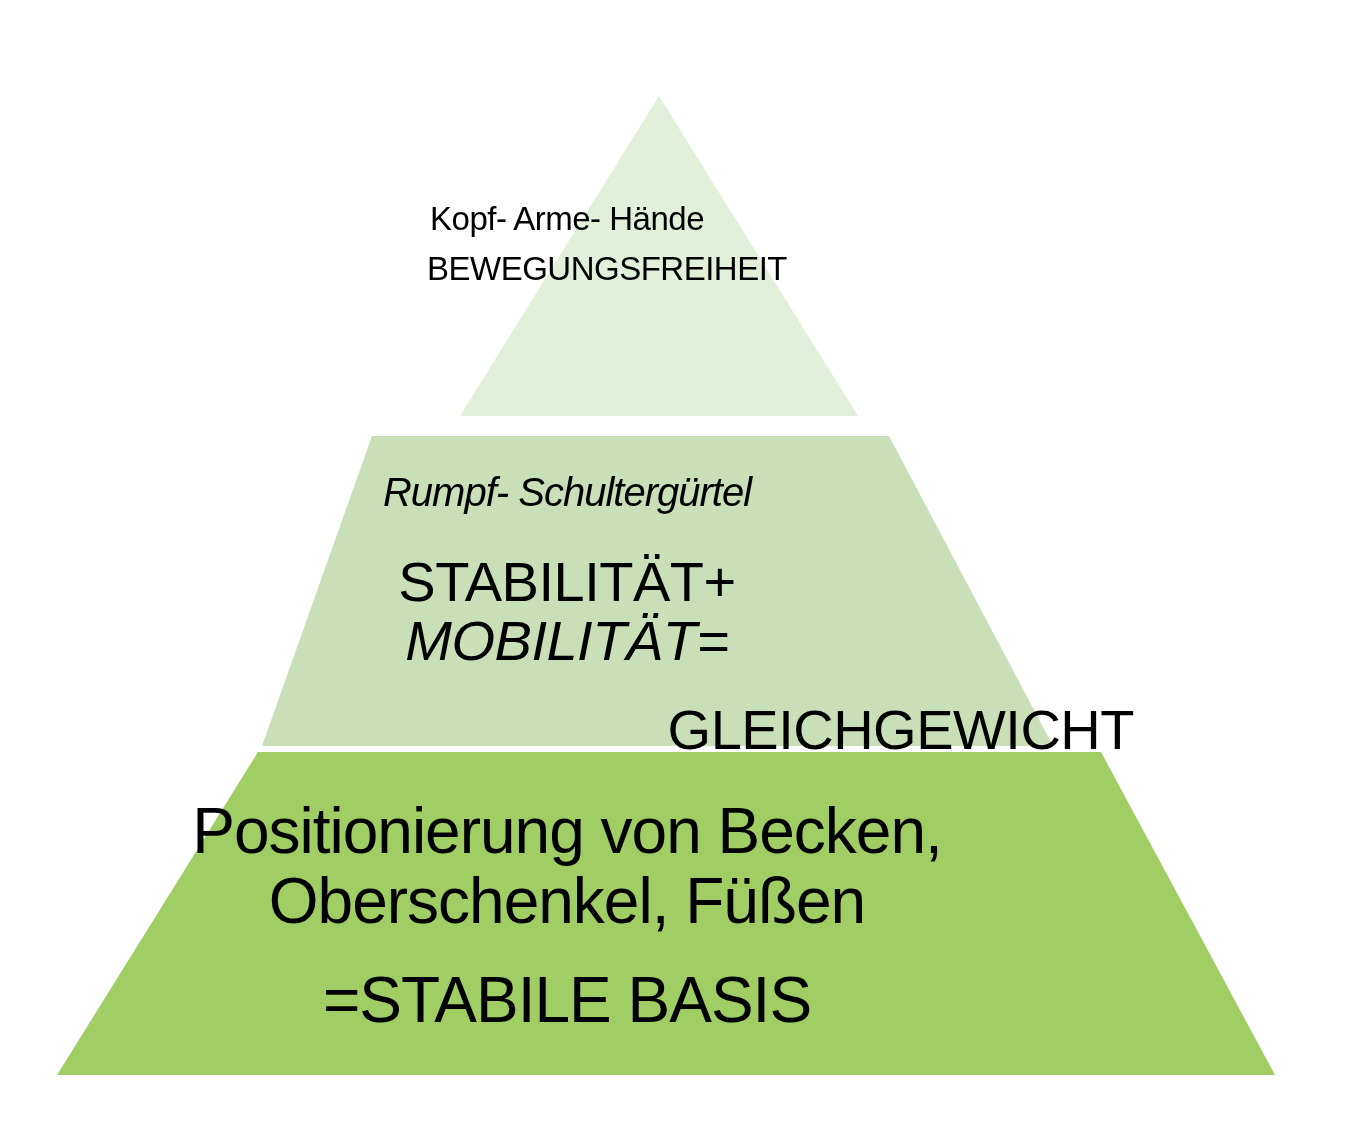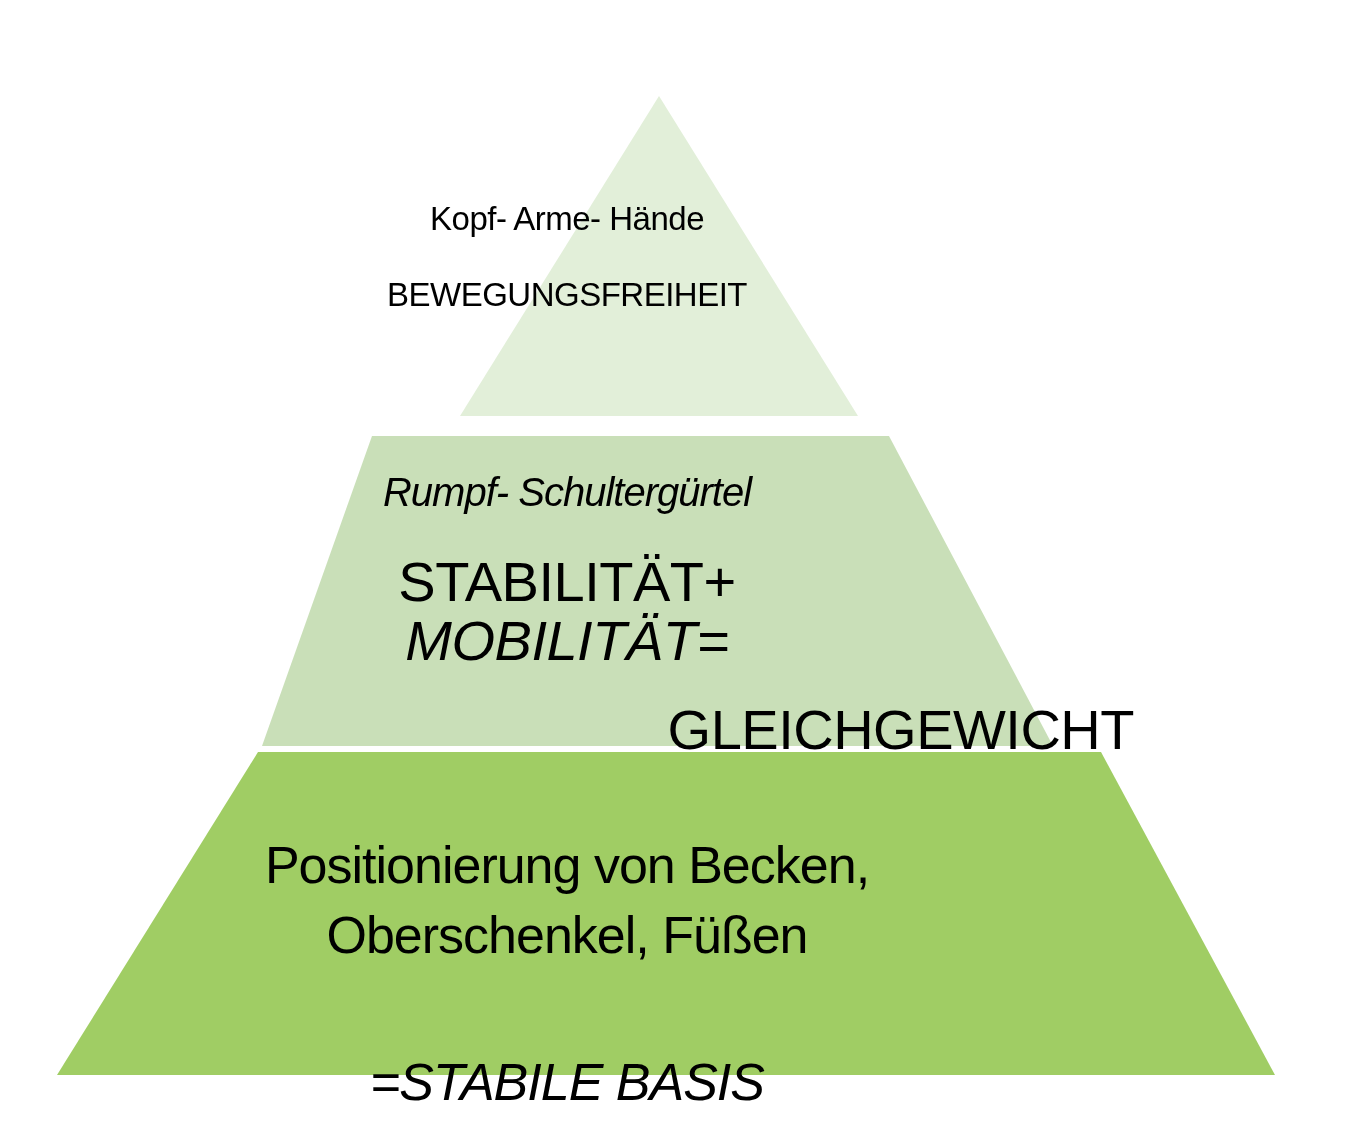--- a/index.html
+++ b/index.html
@@ -3,34 +3,34 @@
   <meta charset="utf-8">
   <style>
     html, body { margin: 0; padding: 0; background: #ffffff; }
     body { width: 1362px; height: 1140px; position: relative; overflow: hidden;
            font-family: "Liberation Sans", "DejaVu Sans", sans-serif; color: #000; }
     svg.pyramid { position: absolute; left: 0; top: 0; }
     .label { position: absolute; left: 0; width: 1134px; text-align: center; white-space: nowrap; }
     .t1 { font-size: 33px; letter-spacing: -0.5px; }
     .t2a { font-size: 40px; letter-spacing: -1px; font-style: italic; }
     .t2b { font-size: 56px; letter-spacing: -0.5px; line-height: 53px; }
-    .t3 { font-size: 52px; letter-spacing: -1px; line-height: 62px; margin-top: 34px; }
+    .t3 { font-size: 64px; letter-spacing: -1px; line-height: 62px; }
   </style>
 </head>
 <body>
 
 <svg class="pyramid" width="1362" height="1140" viewBox="0 0 1362 1140">
   <polygon points="659,96 858,416 460,416" fill="#e2efd9"></polygon>
   <polygon points="372,436 889,436 1053,746 262,746" fill="#c9dfb8"></polygon>
   <polygon points="258,752 1101,752 1275,1075 57,1075" fill="#a0cd64"></polygon>
 </svg>
 
 <div class="label t1" style="top:200px;">Kopf- Arme- Hände</div>
-<div class="label t1" style="top:276px;">BEWEGUNGSFREIHEIT</div>
+<div class="label t1" style="top:250px;margin-left:40px;">BEWEGUNGSFREIHEIT</div>
 
 <div class="label t2a" style="top:470px;">Rumpf- Schultergürtel</div>
 <div class="label t2b" style="top:555px;">STABILITÄT+</div>
 <div class="label t2b" style="top:614px;font-style:italic;">MOBILITÄT=</div>
 <div class="label t2b" style="top:703px;text-align:right;">GLEICHGEWICHT</div>
 
 <div class="label t3" style="top:800px;">Positionierung von Becken,</div>
 <div class="label t3" style="top:870px;">Oberschenkel, Füßen</div>
-<div class="label t3" style="top:1017px;font-style:italic;">=STABILE BASIS</div>
+<div class="label t3" style="top:969px;">=STABILE BASIS</div>
 
 </body></html>

